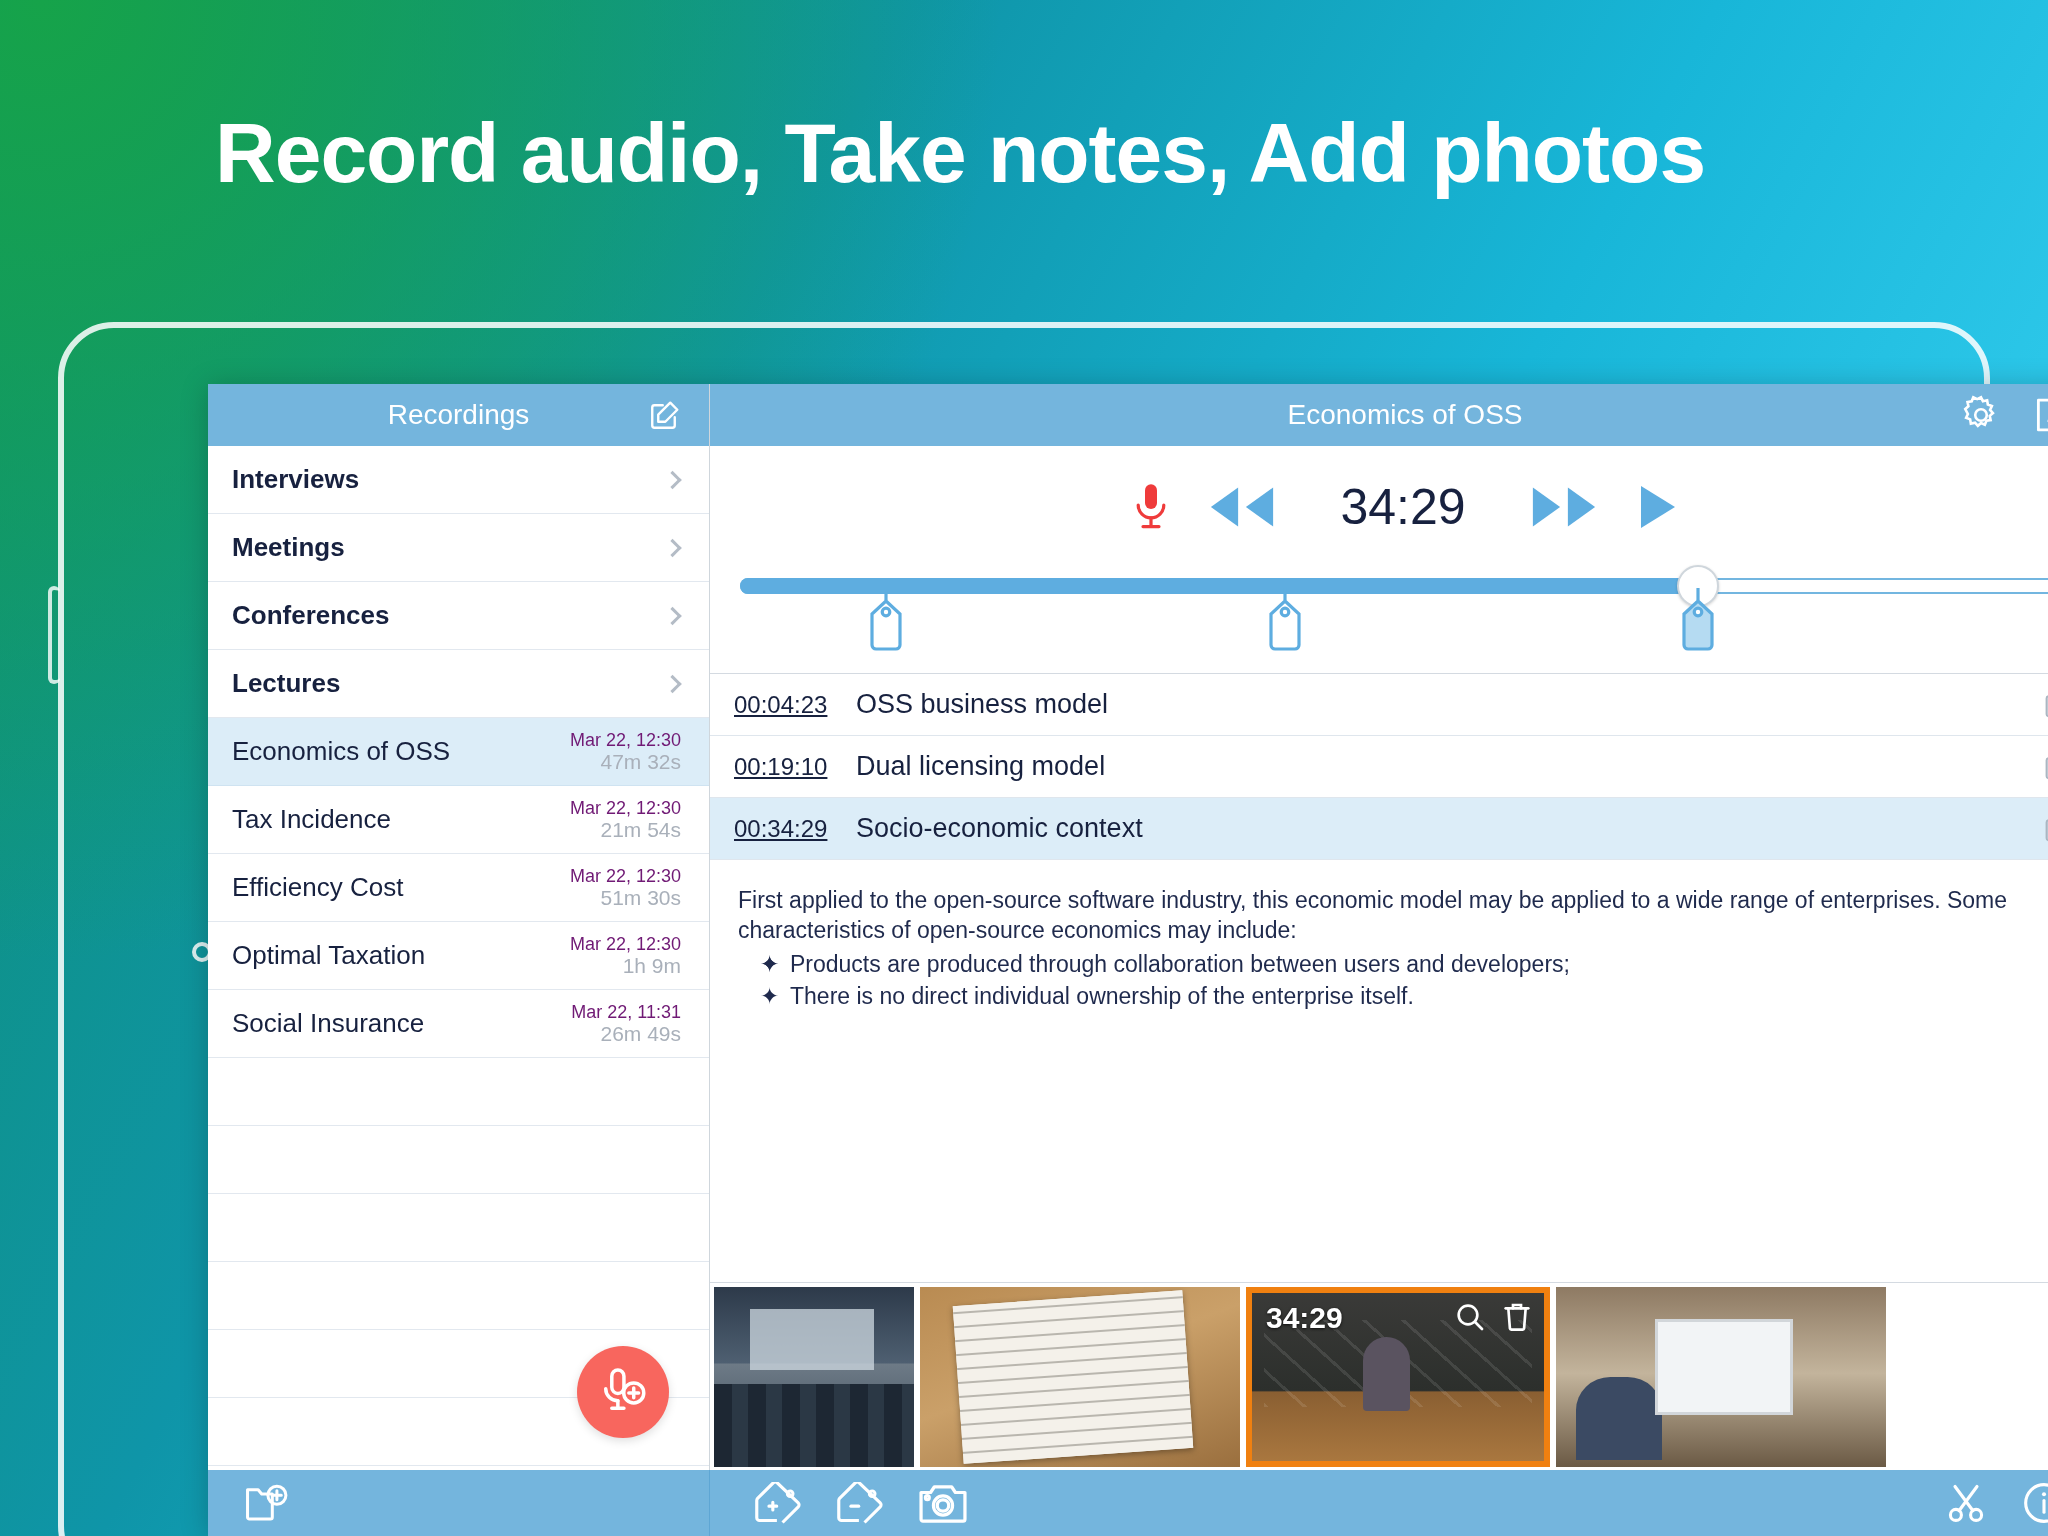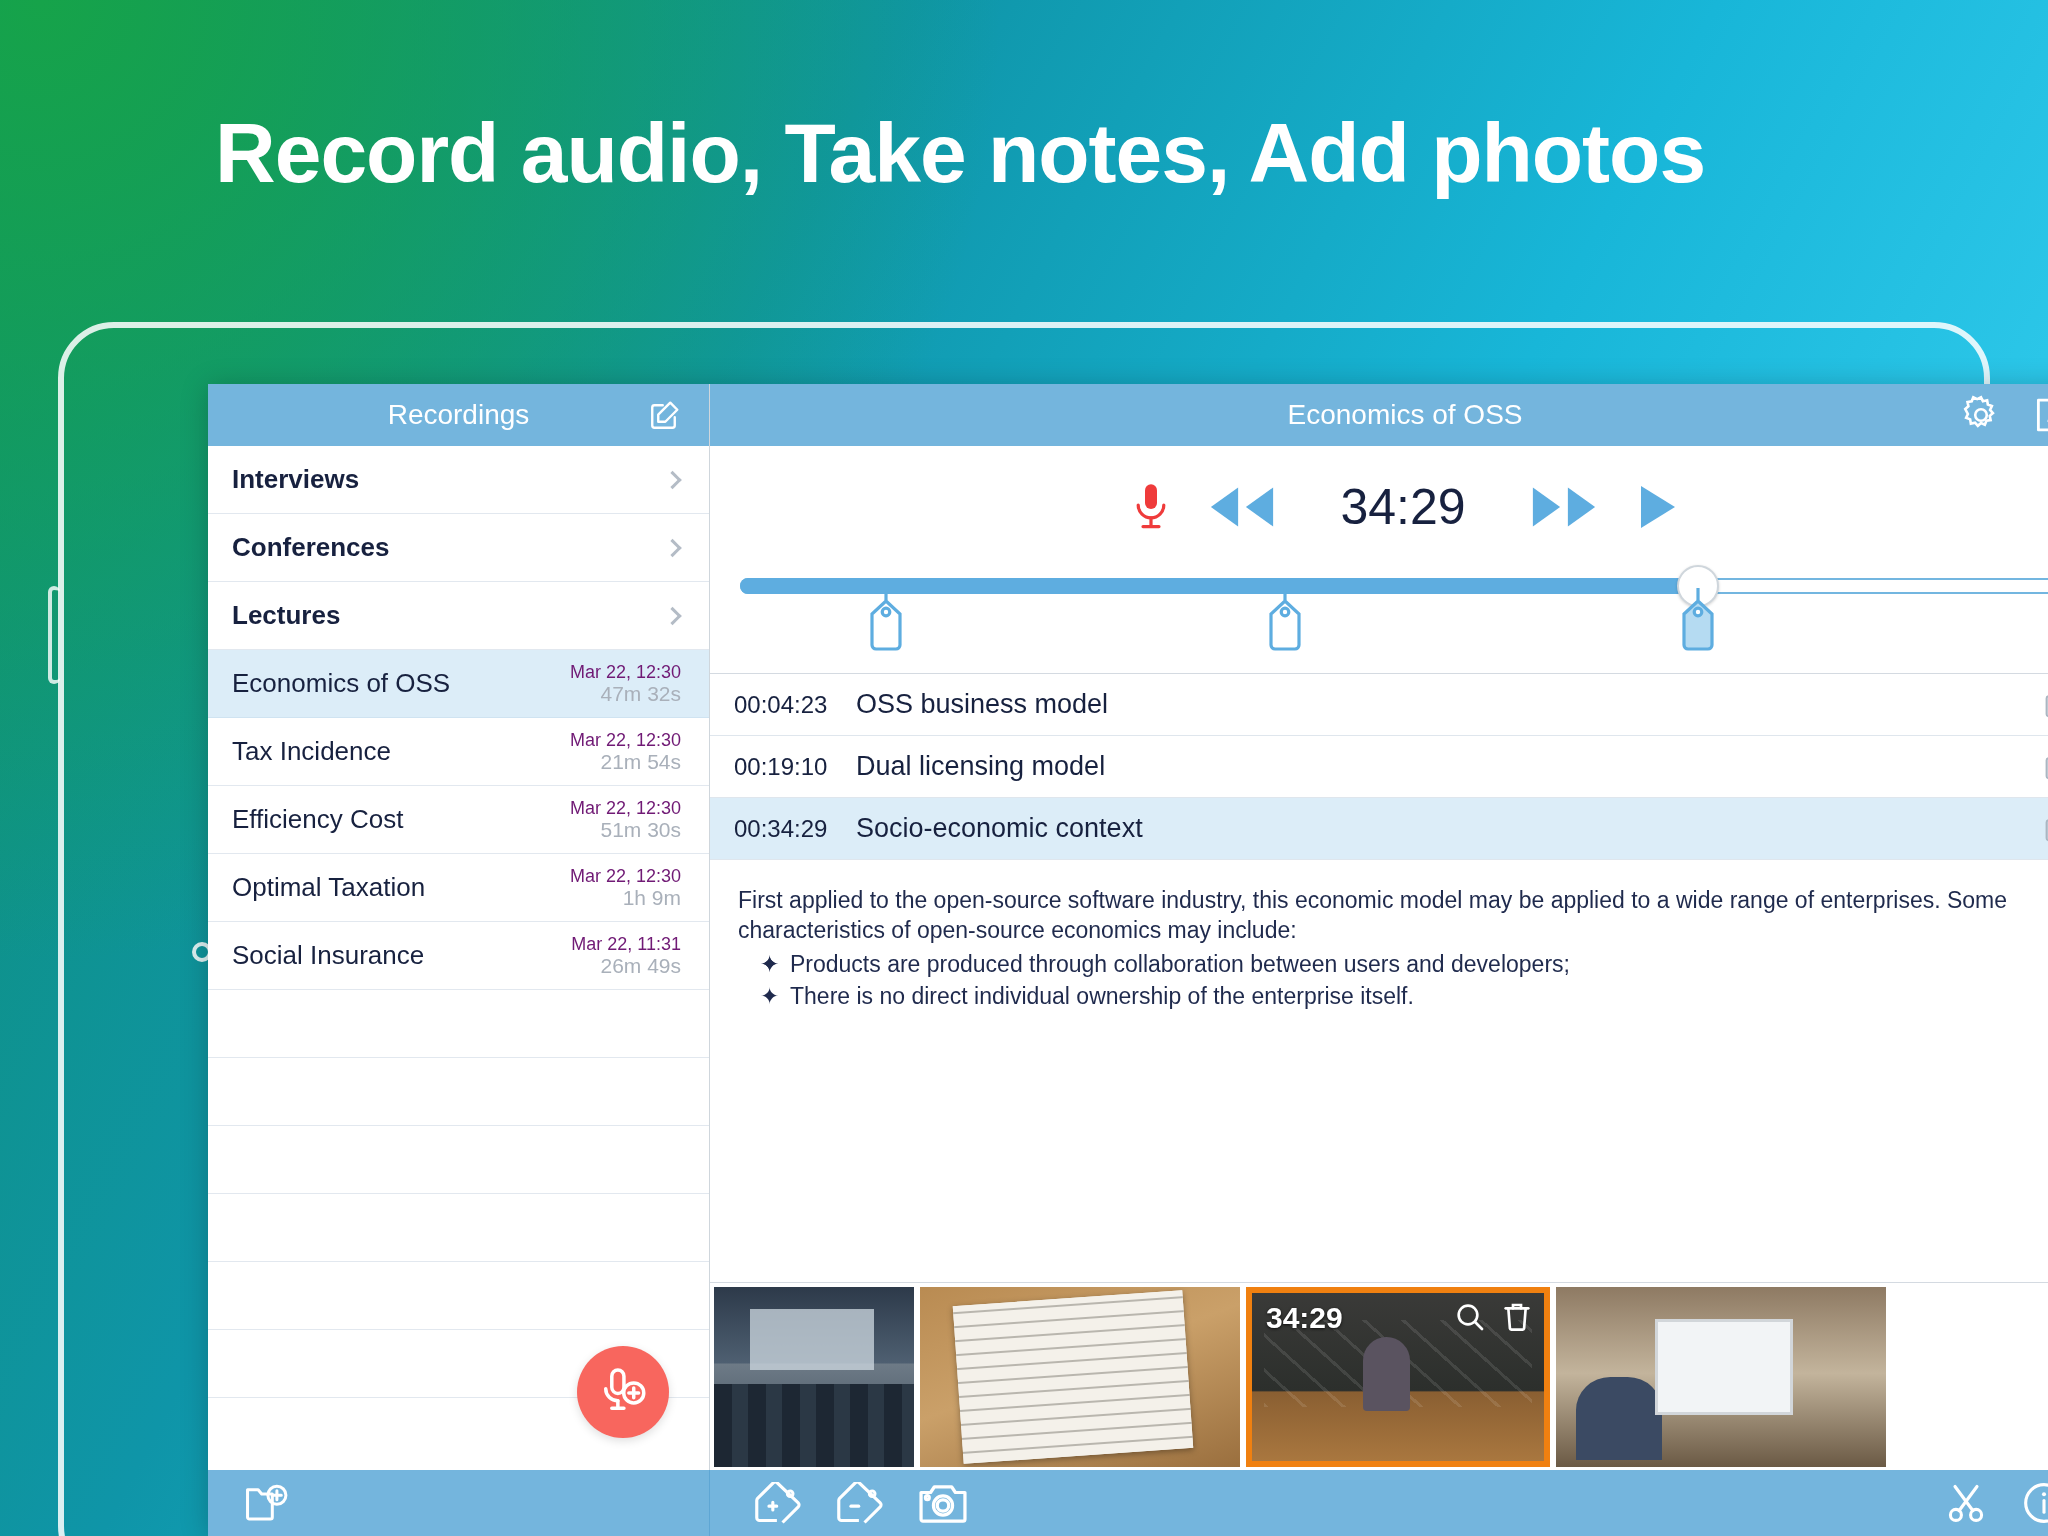--- a/index.html
+++ b/index.html
@@ -154,21 +154,21 @@
     position:absolute; top:18px; transform:translateX(-50%);
   }
 
   .notes-list { flex:none; }
   .note-row {
     height:62px; display:flex; align-items:center;
     padding:0 24px 0 24px; border-bottom:1px solid #dfe6ed;
     position:relative;
   }
   .note-row.sel { background:#dcedf8; }
-  .note-time { font-size:24px; color:#17213f; width:106px; flex:none; }
+  .note-time { font-size:24px; color:#17213f; width:106px; flex:none;text-decoration:underline; }
   .note-title { font-size:27px; color:#17213f; margin-left:16px; }
   .note-edit { position:absolute; right:26px; top:50%; transform:translateY(-50%); }
 
   .note-body {
     flex:1; min-height:0; padding:26px 28px 10px 28px;
     font-size:23px; line-height:1.30; color:#1f2a4d; overflow:hidden;
   }
   .note-body p { margin-bottom:0; }
   .bullets { margin-top:4px; padding-left:52px; }
   .bullets li { list-style:none; position:relative; margin-bottom:2px; }
@@ -266,20 +266,24 @@
           <svg width="36" height="36" viewBox="0 0 24 24" fill="none" stroke="#ffffff" stroke-width="1.6" stroke-linecap="round" stroke-linejoin="round">
             <path d="M18.5 13.5V19a1.5 1.5 0 0 1-1.5 1.5H5A1.5 1.5 0 0 1 3.5 19V7A1.5 1.5 0 0 1 5 5.5h5.5"></path>
             <path d="M15.5 3.8l4.7 4.7-8 8H7.5v-4.7z"></path>
           </svg>
         </span>
       </div>
 
       <div class="left-list">
         <div class="folder-row">
           <span class="fname">Interviews</span>
+          <span class="chev"></span>
+        </div>
+        <div class="folder-row">
+          <span class="fname">Meetings</span>
           <span class="chev"></span>
         </div>
         <div class="folder-row">
           <span class="fname">Conferences</span>
           <span class="chev"></span>
         </div>
         <div class="folder-row">
           <span class="fname">Lectures</span>
           <span class="chev"></span>
         </div>

